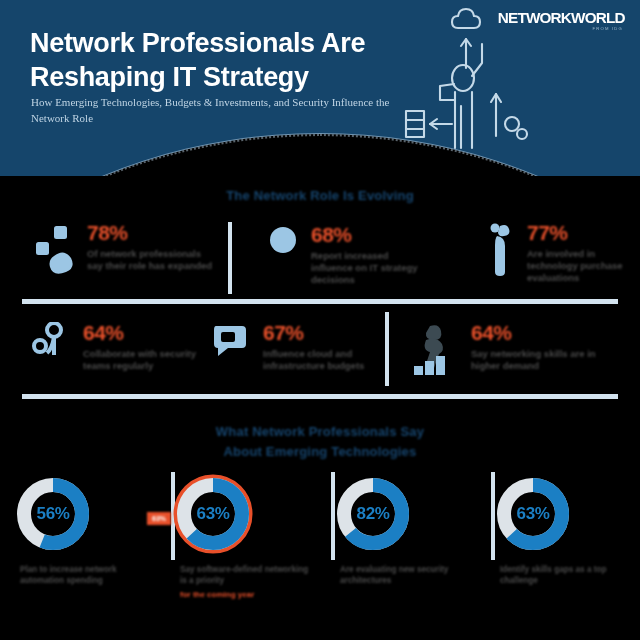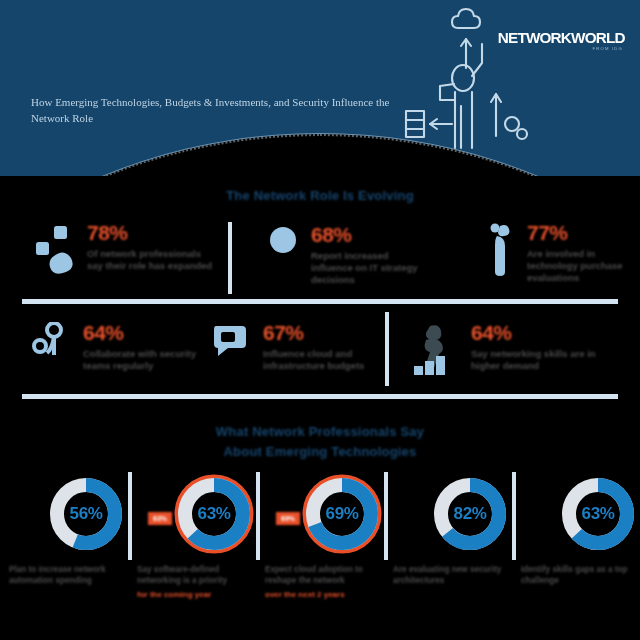--- a/index.html
+++ b/index.html
@@ -31,21 +31,21 @@
   .subtitle{
     position:absolute; left:31px; top:95px;
     width:390px;
     color:#bfd4e4;
     font-family:"Liberation Serif", serif;
     font-size:11px;
     line-height:1.45;
   }
 
   .logo{
-    position:absolute; right:16px; top:30px;
+    position:absolute; right:16px; top:10px;
     text-align:right;
     line-height:1;
   }
   .logo-main{
     color:#ffffff;
     font-size:15px;
     font-weight:bold;
     letter-spacing:-0.8px;
     transform:scaleX(1.02);
     display:block;
@@ -134,22 +134,23 @@
   
   .donuts{
     position:absolute; left:0; top:468px; width:640px; height:160px;
     display:flex;
   }
   .donut-cell{
     position:relative;
     flex:1 1 0;
     display:flex;
     flex-direction:column;
-    align-items:flex-end;
+    align-items:flex-start;
     padding-top:4px;
+    margin-left:11px;
   }
   .donut-cell + .donut-cell::before{
     content:"";
     position:absolute; left:0; top:4px;
     width:4px; height:88px;
     background:#d3e3ef;
   }
   .donut-wrap{ position:relative; width:84px; height:84px; }
   .donut{ width:84px; height:84px; display:block; }
   .donut-label{
@@ -189,20 +190,21 @@
     font-size:8px;
     line-height:1.3;
   }
 </style>
 </head>
 <body>
 
 <div class="header">
   <div class="header-inner">
 
+    <div class="title">Network Professionals Are Reshaping IT Strategy</div>
     <div class="subtitle">How Emerging Technologies, Budgets &amp; Investments, and Security Influence the Network Role</div>
 
     <div class="logo">
       <span class="logo-main">NETWORKWORLD</span>
       <span class="logo-sub">FROM IDG</span>
     </div>
 
     <svg class="art" viewBox="0 0 140 170">
       <g fill="none" stroke="#c4d9e8" stroke-width="2.1" stroke-linecap="round" stroke-linejoin="round">
 
@@ -345,32 +347,20 @@
           <circle cx="42" cy="42" r="29" fill="none" stroke="#1b7fc4" stroke-width="14" stroke-dasharray="114.79379556217104 67.41857834603697" transform="rotate(-90 42 42)"></circle>
         </svg>
         <div class="donut-label">63%</div>
         <div class="tag">63%</div>
       </div>
       <div class="cap">Say software-defined networking is a priority<span class="cap-sub">for the coming year</span></div>
     </div>
     <div class="donut-cell">
       <div class="donut-wrap">
         <svg class="donut" viewBox="0 0 84 84">
-          <circle cx="42" cy="42" r="37" fill="none" stroke="#e8502a" stroke-width="5"></circle>
-          <circle cx="42" cy="42" r="29" fill="none" stroke="#dde3e8" stroke-width="14"></circle>
-          <circle cx="42" cy="42" r="29" fill="none" stroke="#1b7fc4" stroke-width="14" stroke-dasharray="125.72653799666351 56.48583591154449" transform="rotate(-90 42 42)"></circle>
-        </svg>
-        <div class="donut-label">69%</div>
-        <div class="tag">69%</div>
-      </div>
-      <div class="cap">Expect cloud adoption to reshape the network<span class="cap-sub">over the next 2 years</span></div>
-    </div>
-    <div class="donut-cell">
-      <div class="donut-wrap">
-        <svg class="donut" viewBox="0 0 84 84">
           <circle cx="42" cy="42" r="29" fill="none" stroke="#dde3e8" stroke-width="14"></circle>
           <circle cx="42" cy="42" r="29" fill="none" stroke="#1b7fc4" stroke-width="14" stroke-dasharray="116.61591930125313 65.59645460695488" transform="rotate(-90 42 42)"></circle>
         </svg>
         <div class="donut-label">82%</div>
       </div>
       <div class="cap">Are evaluating new security architectures</div>
     </div>
     <div class="donut-cell">
       <div class="donut-wrap">
         <svg class="donut" viewBox="0 0 84 84">

